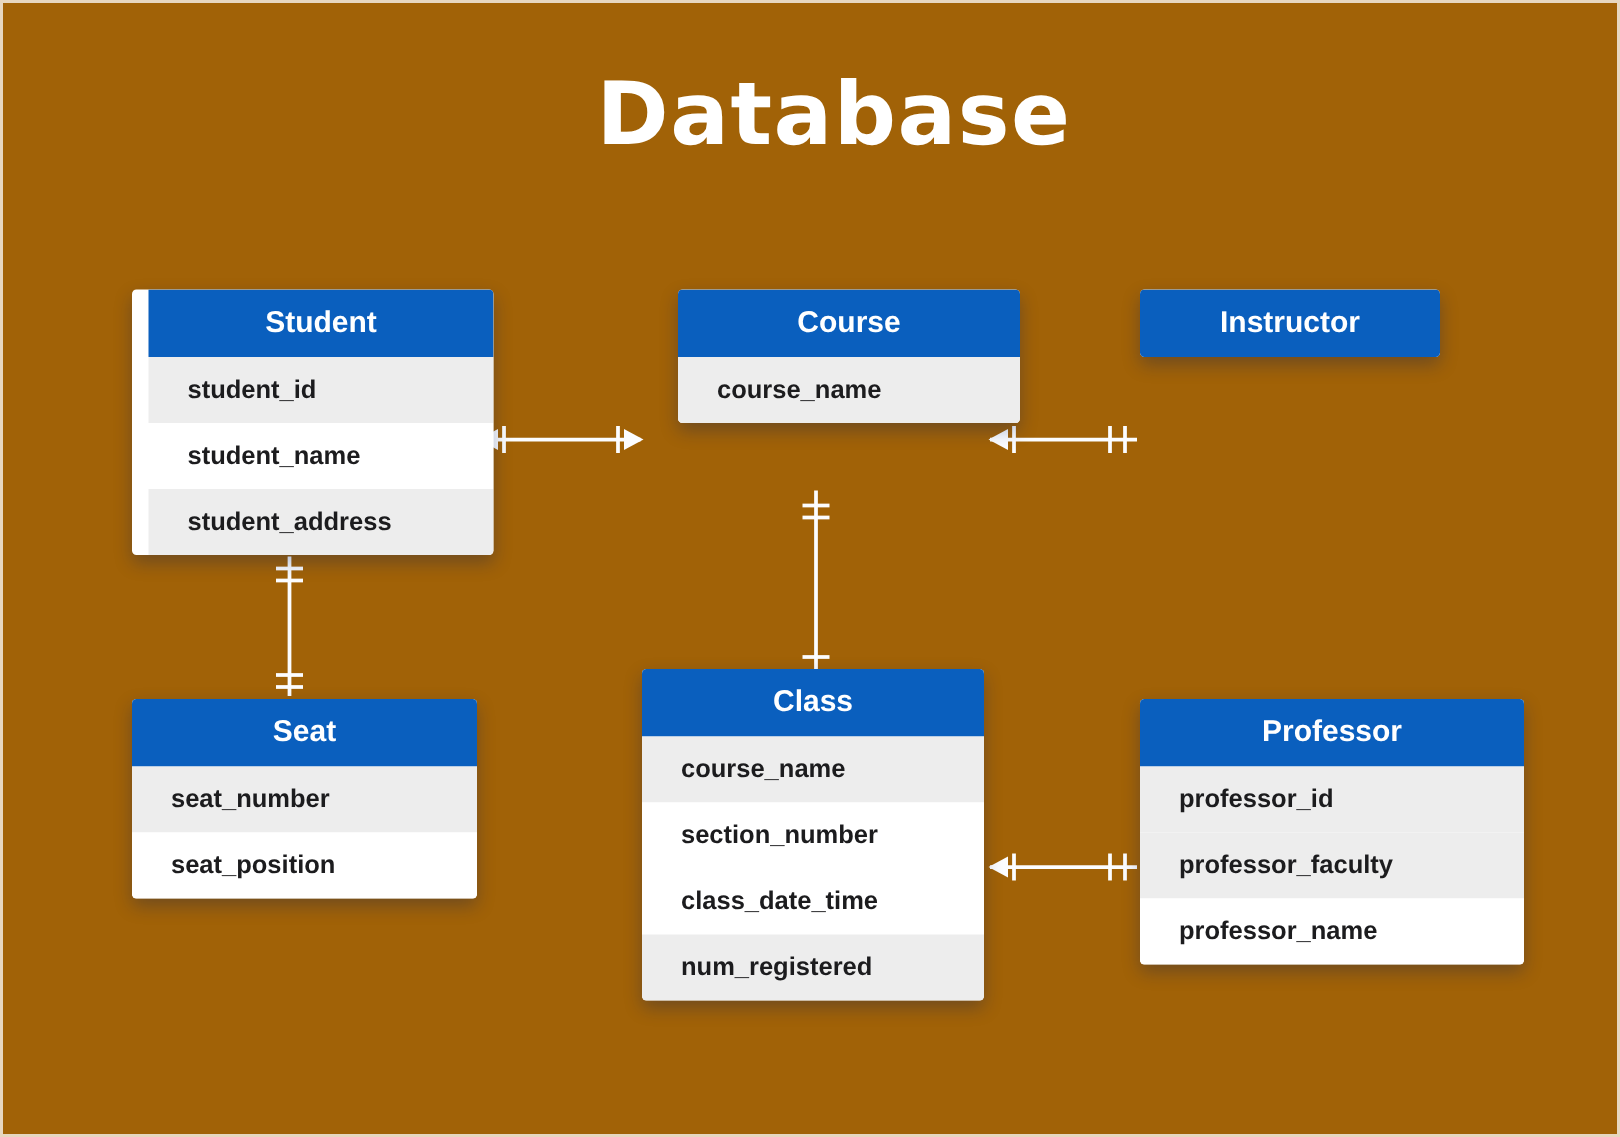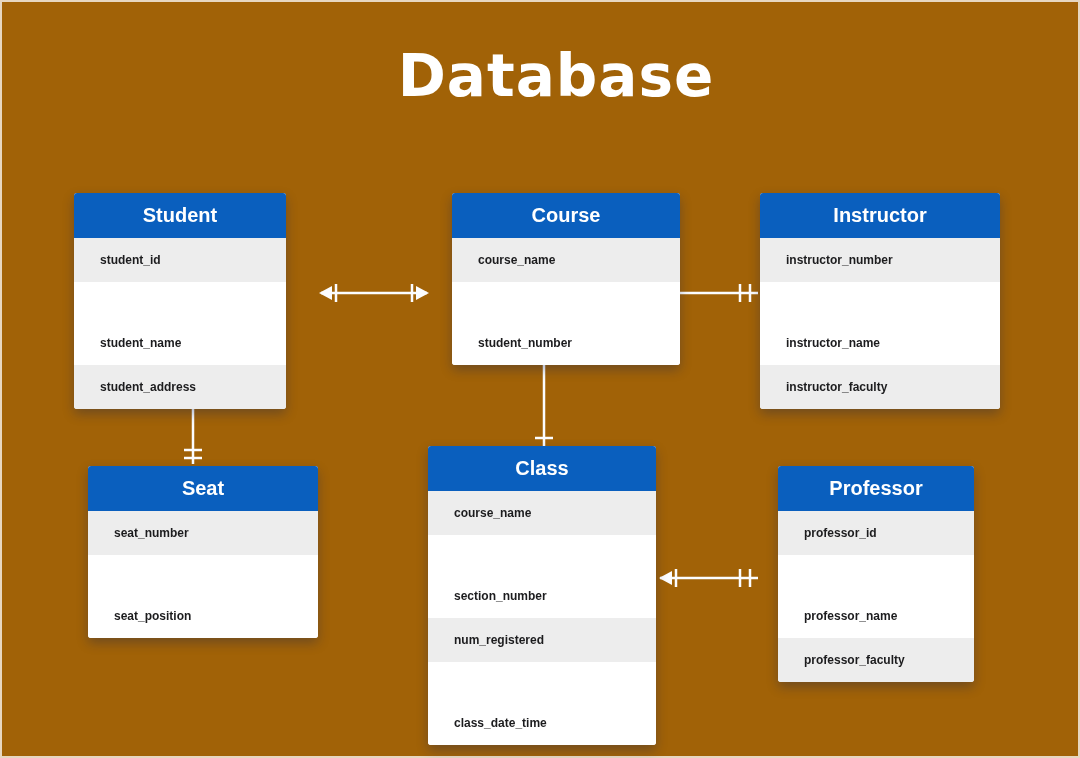--- a/index.html
+++ b/index.html
@@ -41,33 +41,33 @@
     color: #ffffff;
     text-align: center;
     font-weight: bold;
     font-size: 20px;
   }
   .entity-row {
     height: 44px;
     line-height: 44px;
     padding-left: 26px;
     font-weight: bold;
-    font-size: 12px;
+    font-size: 17px;
     color: #1C1C1E;
     white-space: nowrap;
   }
   .entity-row.alt  { background: #EDEDED; }
-  .entity-row.main { background: #FFFFFF; margin-top: 39px; }
+  .entity-row.main { background: #FFFFFF; }
 
-  .pos-student    { left:  74px; top: 193px; width: 212px; }
+  .pos-student    { left:  88px; top: 193px; width: 230px; padding-left: 11px; }
   .pos-course     { left: 452px; top: 193px; width: 228px; }
-  .pos-instructor { left: 760px; top: 193px; width: 240px; }
+  .pos-instructor { left: 760px; top: 193px; width: 200px; }
   .pos-seat       { left:  88px; top: 466px; width: 230px; }
   .pos-class      { left: 428px; top: 446px; width: 228px; }
-  .pos-professor  { left: 778px; top: 466px; width: 196px; }
+  .pos-professor  { left: 760px; top: 466px; width: 256px; }
 
   .connectors {
     position: absolute;
     left: 0; top: 0;
     width: 1080px; height: 758px;
     pointer-events: none;
   }
   .connectors line    { stroke: #FCFDFF; stroke-width: 2.5; }
   .connectors polygon { fill: #FCFDFF; }
 </style>
@@ -122,53 +122,47 @@
         <div class="entity-row alt">student_id</div>
         <div class="entity-row main">student_name</div>
         <div class="entity-row alt">student_address</div>
       </div>
   </div>
 
   <div class="entity pos-course">
     <div class="entity-header">Course</div>
     <div class="entity-rows">
         <div class="entity-row alt">course_name</div>
-        <div class="entity-row main">student_number</div>
       </div>
   </div>
 
   <div class="entity pos-instructor">
     <div class="entity-header">Instructor</div>
-    <div class="entity-rows">
-        <div class="entity-row alt">instructor_number</div>
-        <div class="entity-row main">instructor_name</div>
-        <div class="entity-row alt">instructor_faculty</div>
-      </div>
   </div>
 
   <div class="entity pos-seat">
     <div class="entity-header">Seat</div>
     <div class="entity-rows">
         <div class="entity-row alt">seat_number</div>
         <div class="entity-row main">seat_position</div>
       </div>
   </div>
 
   <div class="entity pos-class">
     <div class="entity-header">Class</div>
     <div class="entity-rows">
         <div class="entity-row alt">course_name</div>
         <div class="entity-row main">section_number</div>
+        <div class="entity-row main">class_date_time</div>
         <div class="entity-row alt">num_registered</div>
-        <div class="entity-row main">class_date_time</div>
       </div>
   </div>
 
   <div class="entity pos-professor">
     <div class="entity-header">Professor</div>
     <div class="entity-rows">
         <div class="entity-row alt">professor_id</div>
+        <div class="entity-row alt">professor_faculty</div>
         <div class="entity-row main">professor_name</div>
-        <div class="entity-row alt">professor_faculty</div>
       </div>
   </div>
 
 </div>
 
 </body></html>

